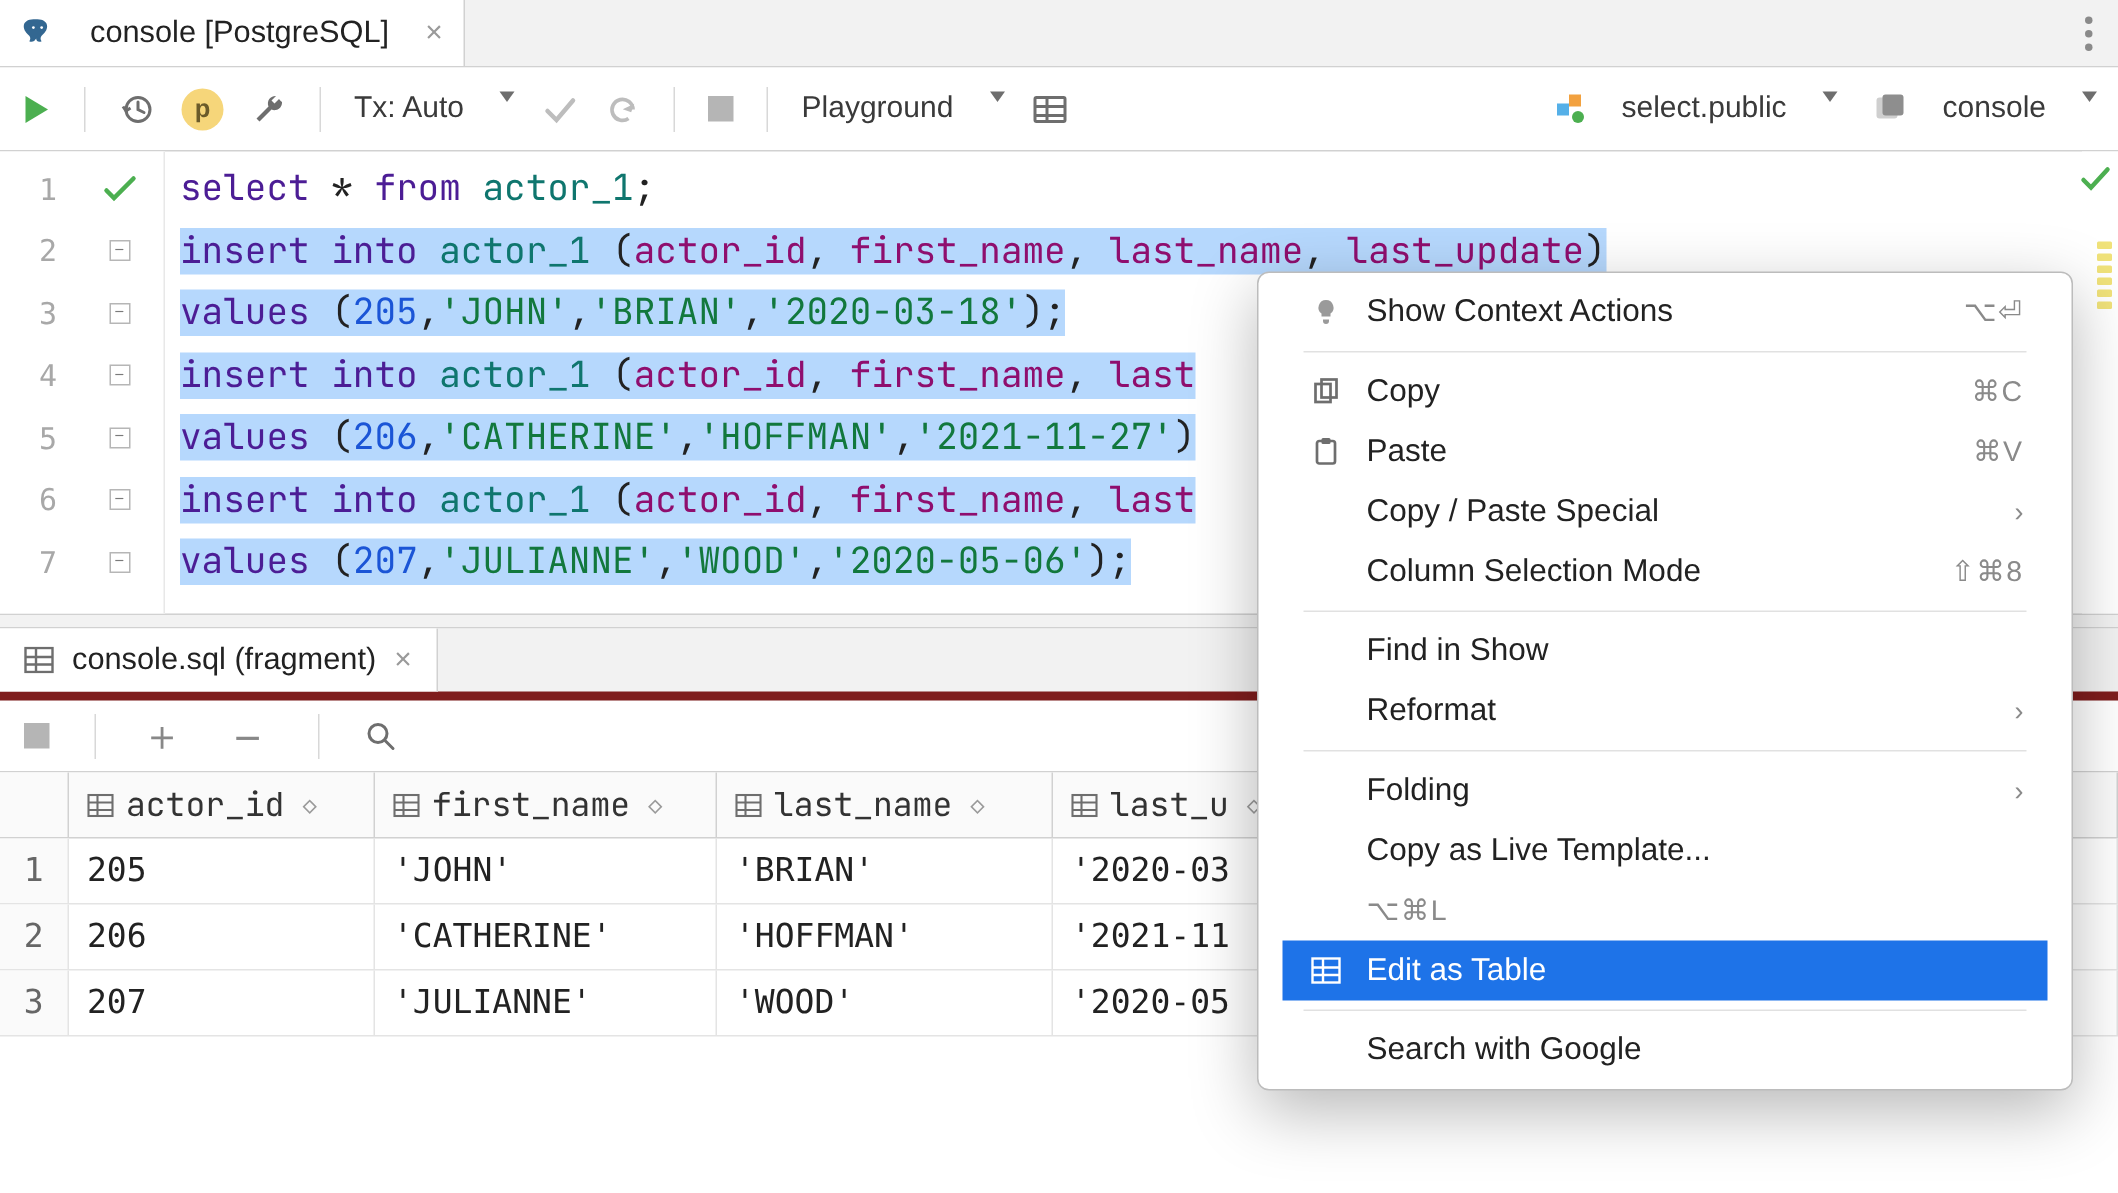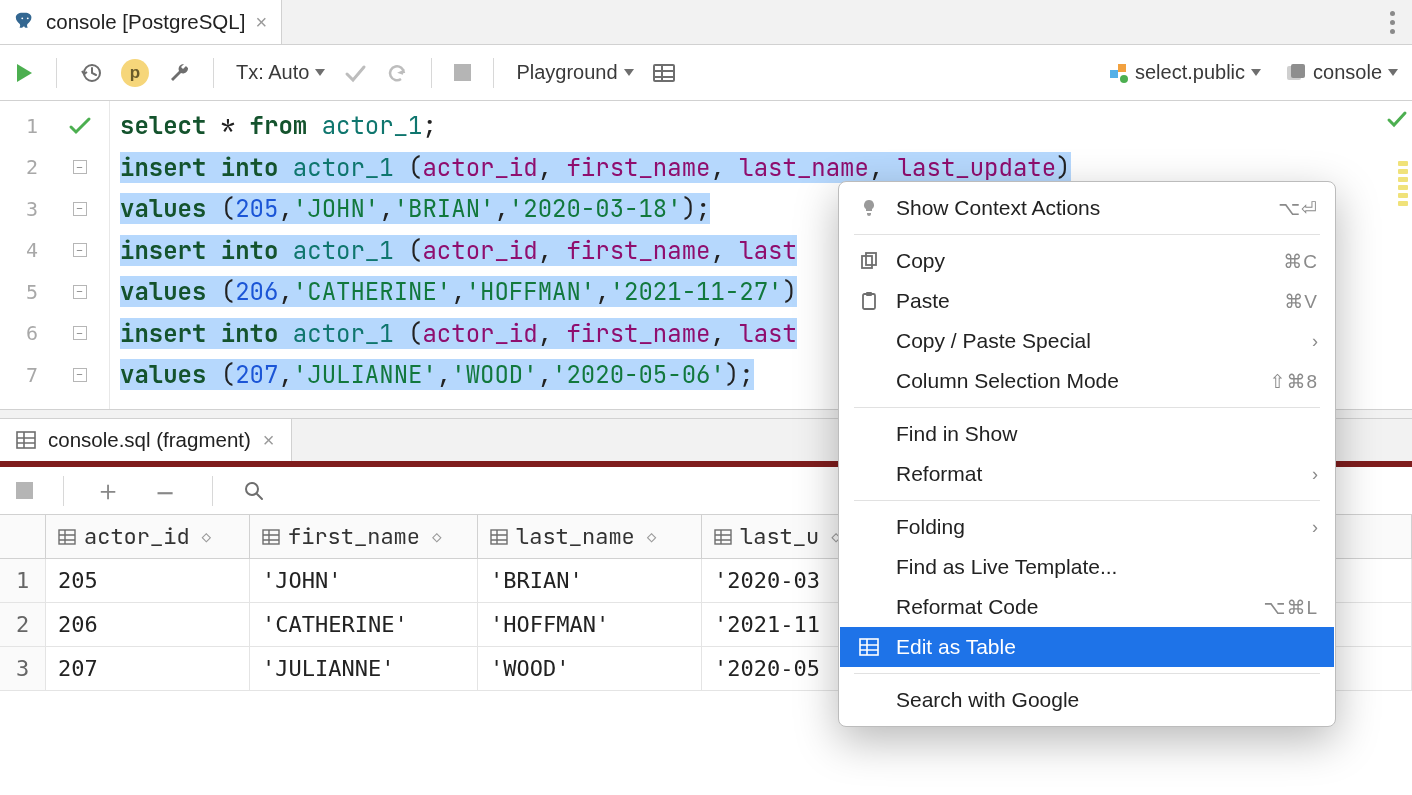--- a/index.html
+++ b/index.html
@@ -1,42 +1,42 @@
 <!DOCTYPE html>
 <html><head>
 <meta charset="utf-8">
 <style>
   *{box-sizing:border-box;margin:0;padding:0}
   html,body{width:1412px;height:795px;font-family:-apple-system,BlinkMacSystemFont,"Segoe UI",Arial,sans-serif;background:#fff;overflow:hidden;color:#222}
   svg{display:block}
   .mono{font-family:"JetBrains Mono",Menlo,Consolas,monospace}
   
   .editor-tabs{height:45px;border-bottom:1px solid #d1d1d1;display:flex;align-items:stretch;background:#f2f2f2}
-  .ed-tab{display:flex;align-items:center;gap:10px;padding:0 14px;background:#fff;border-right:1px solid #d1d1d1;font-size:20.5px;color:#222}
+  .ed-tab{display:flex;align-items:center;gap:24px;padding:0 14px;background:#fff;border-right:1px solid #d1d1d1;font-size:20.5px;color:#222}
   .ed-tab .close{color:#9a9a9a;font-size:20px;line-height:1;cursor:pointer}
   .tabs-spacer{flex:1}
   .kebab{display:flex;flex-direction:column;gap:4px;align-items:center;justify-content:center;width:40px;cursor:pointer}
   .kebab span{width:5px;height:5px;border-radius:50%;background:#8a8a8a}
   
   .toolbar{height:56px;border-bottom:1px solid #d1d1d1;display:flex;align-items:center;padding:0 14px;gap:18px;background:#fff;font-size:20px;color:#3a3a3a}
   .tb-sep{width:1px;height:30px;background:#d8d8d8;margin:0 4px}
   .tb-btn{display:flex;align-items:center;gap:6px;cursor:pointer}
-  .tb-drop{display:flex;align-items:center;gap:6px;cursor:pointer}
+  .tb-drop{display:flex;align-items:flex-start;gap:24px;cursor:pointer}
   .tb-drop .caret,.caret{width:0;height:0;border-left:5px solid transparent;border-right:5px solid transparent;border-top:7px solid #6e6e6e}
   .yellow-circle{width:28px;height:28px;border-radius:50%;background:#f6d67a;display:flex;align-items:center;justify-content:center;font-weight:600;color:#6b5b2a;font-size:17px}
   .tb-right{margin-left:auto;display:flex;align-items:center;gap:24px}
   
   .editor{display:flex;height:308px;position:relative}
   .gutter{width:50px;border-right:0;background:#fff;padding-top:4px}
   .gutter .ln{height:41.5px;display:flex;align-items:center;justify-content:flex-end;padding-right:12px;font-size:20px;color:#a8a8a8;font-family:Menlo,Consolas,monospace}
   .fold-col{width:60px;background:#fff;padding-top:4px;border-right:1px solid #e8e8e8;position:relative}
   .fold-col .slot{height:41.5px;display:flex;align-items:center;justify-content:center}
   .code{flex:1;padding:4px 0 0 10px;font-size:24px;line-height:41.5px;position:relative;white-space:pre}
   .code .row{height:41.5px}
-  .kw-b{color:#14532d;font-weight:700}
+  .kw-b{color:#4c1d95;font-weight:400}
   .ident{color:#0f766e}
   .col{color:#8f0e6e}
   .num{color:#1b55d6}
   .str{color:#12783d}
   .punct{color:#222}
   .sel{background:#b6d8fd}
   .editor .right-gut{position:absolute;right:0;top:0;bottom:0;width:24px;background:#fff}
   .editor .right-gut .ok{position:absolute;top:8px;right:4px;color:#4caf50}
   .mini-marks{position:absolute;right:4px;top:60px;display:flex;flex-direction:column;gap:3px}
   .mini-marks span{width:10px;height:5px;background:#f0e27a;border-radius:1px}
@@ -57,21 +57,21 @@
   .grid .hdr .cell{display:flex;align-items:center;gap:8px;padding:0 12px;border-right:1px solid #d1d1d1;color:#333}
   .grid .hdr .sort{color:#9a9a9a;font-size:16px;margin-left:4px}
   .grid .body .grow{display:flex;height:44px;border-bottom:1px solid #e4e4e4}
   .grid .cell{border-right:1px solid #e4e4e4;padding:0 12px;display:flex;align-items:center;font-family:Menlo,Consolas,monospace}
   .c0{width:46px;justify-content:center;background:#fafafa;color:#666;font-family:Menlo,Consolas,monospace}
   .c1{width:204px}
   .c2{width:228px}
   .c3{width:224px}
   .c4{width:710px}
   
-  .ctx{position:absolute;left:838px;top:181px;width:498px;background:#fff;border:1px solid #bcbcbc;border-radius:8px;box-shadow:0 14px 44px rgba(0,0,0,.28);padding:6px 1px;font-size:21px;color:#222;z-index:50}
+  .ctx{position:absolute;left:838px;top:181px;width:544px;background:#fff;border:1px solid #bcbcbc;border-radius:8px;box-shadow:0 14px 44px rgba(0,0,0,.28);padding:6px 16px;font-size:21px;color:#222;z-index:50}
   .ctx .item{display:flex;align-items:center;height:40px;padding:0 16px 0 18px;gap:16px;cursor:pointer}
   .ctx .item .ic{width:22px;display:flex;justify-content:center;color:#6e6e6e}
   .ctx .item .lbl{flex:1}
   .ctx .item .sc{color:#8a8a8a;font-size:19px;letter-spacing:1px}
   .ctx .item.sel{background:#1e73e8;color:#fff}
   .ctx .item.sel .ic,.ctx .item.sel .sc{color:#fff}
   .ctx .sep{height:1px;background:#e1e1e1;margin:6px 14px}
   .ctx .item .sub{color:#8a8a8a;font-size:18px}
   .fold-minus{width:14px;height:14px;border:1px solid #b6b6b6;display:flex;align-items:center;justify-content:center;font-size:11px;color:#7a7a7a;line-height:1;background:#fff}
 </style>
@@ -368,25 +368,24 @@
       <span class="sub">›</span>
     </div>
     <div class="sep"></div>
     <div class="item">
       <span class="ic"></span>
       <span class="lbl">Folding</span>
       <span class="sub">›</span>
     </div>
     <div class="item">
       <span class="ic"></span>
-      <span class="lbl">Find as Live Template...</span>
-    </div>
-    <div class="item">
-      <span class="ic"></span>
-      <span class="lbl">Reformat Code</span>
+      <span class="lbl">Copy as Live Template...</span>
+    </div>
+    <div class="item">
+      <span class="ic"></span>
       <span class="sc">⌥⌘L</span>
     </div>
     <div class="item sel">
       <span class="ic">
         <svg width="20" height="18" viewBox="0 0 20 18">
           <rect x="1" y="1" width="18" height="16" fill="none" stroke="currentColor" stroke-width="1.6"></rect>
           <path d="M1 7h18M1 12h18M8 1v16" stroke="currentColor" stroke-width="1.6"></path>
         </svg>
       </span>
       <span class="lbl">Edit as Table</span>

